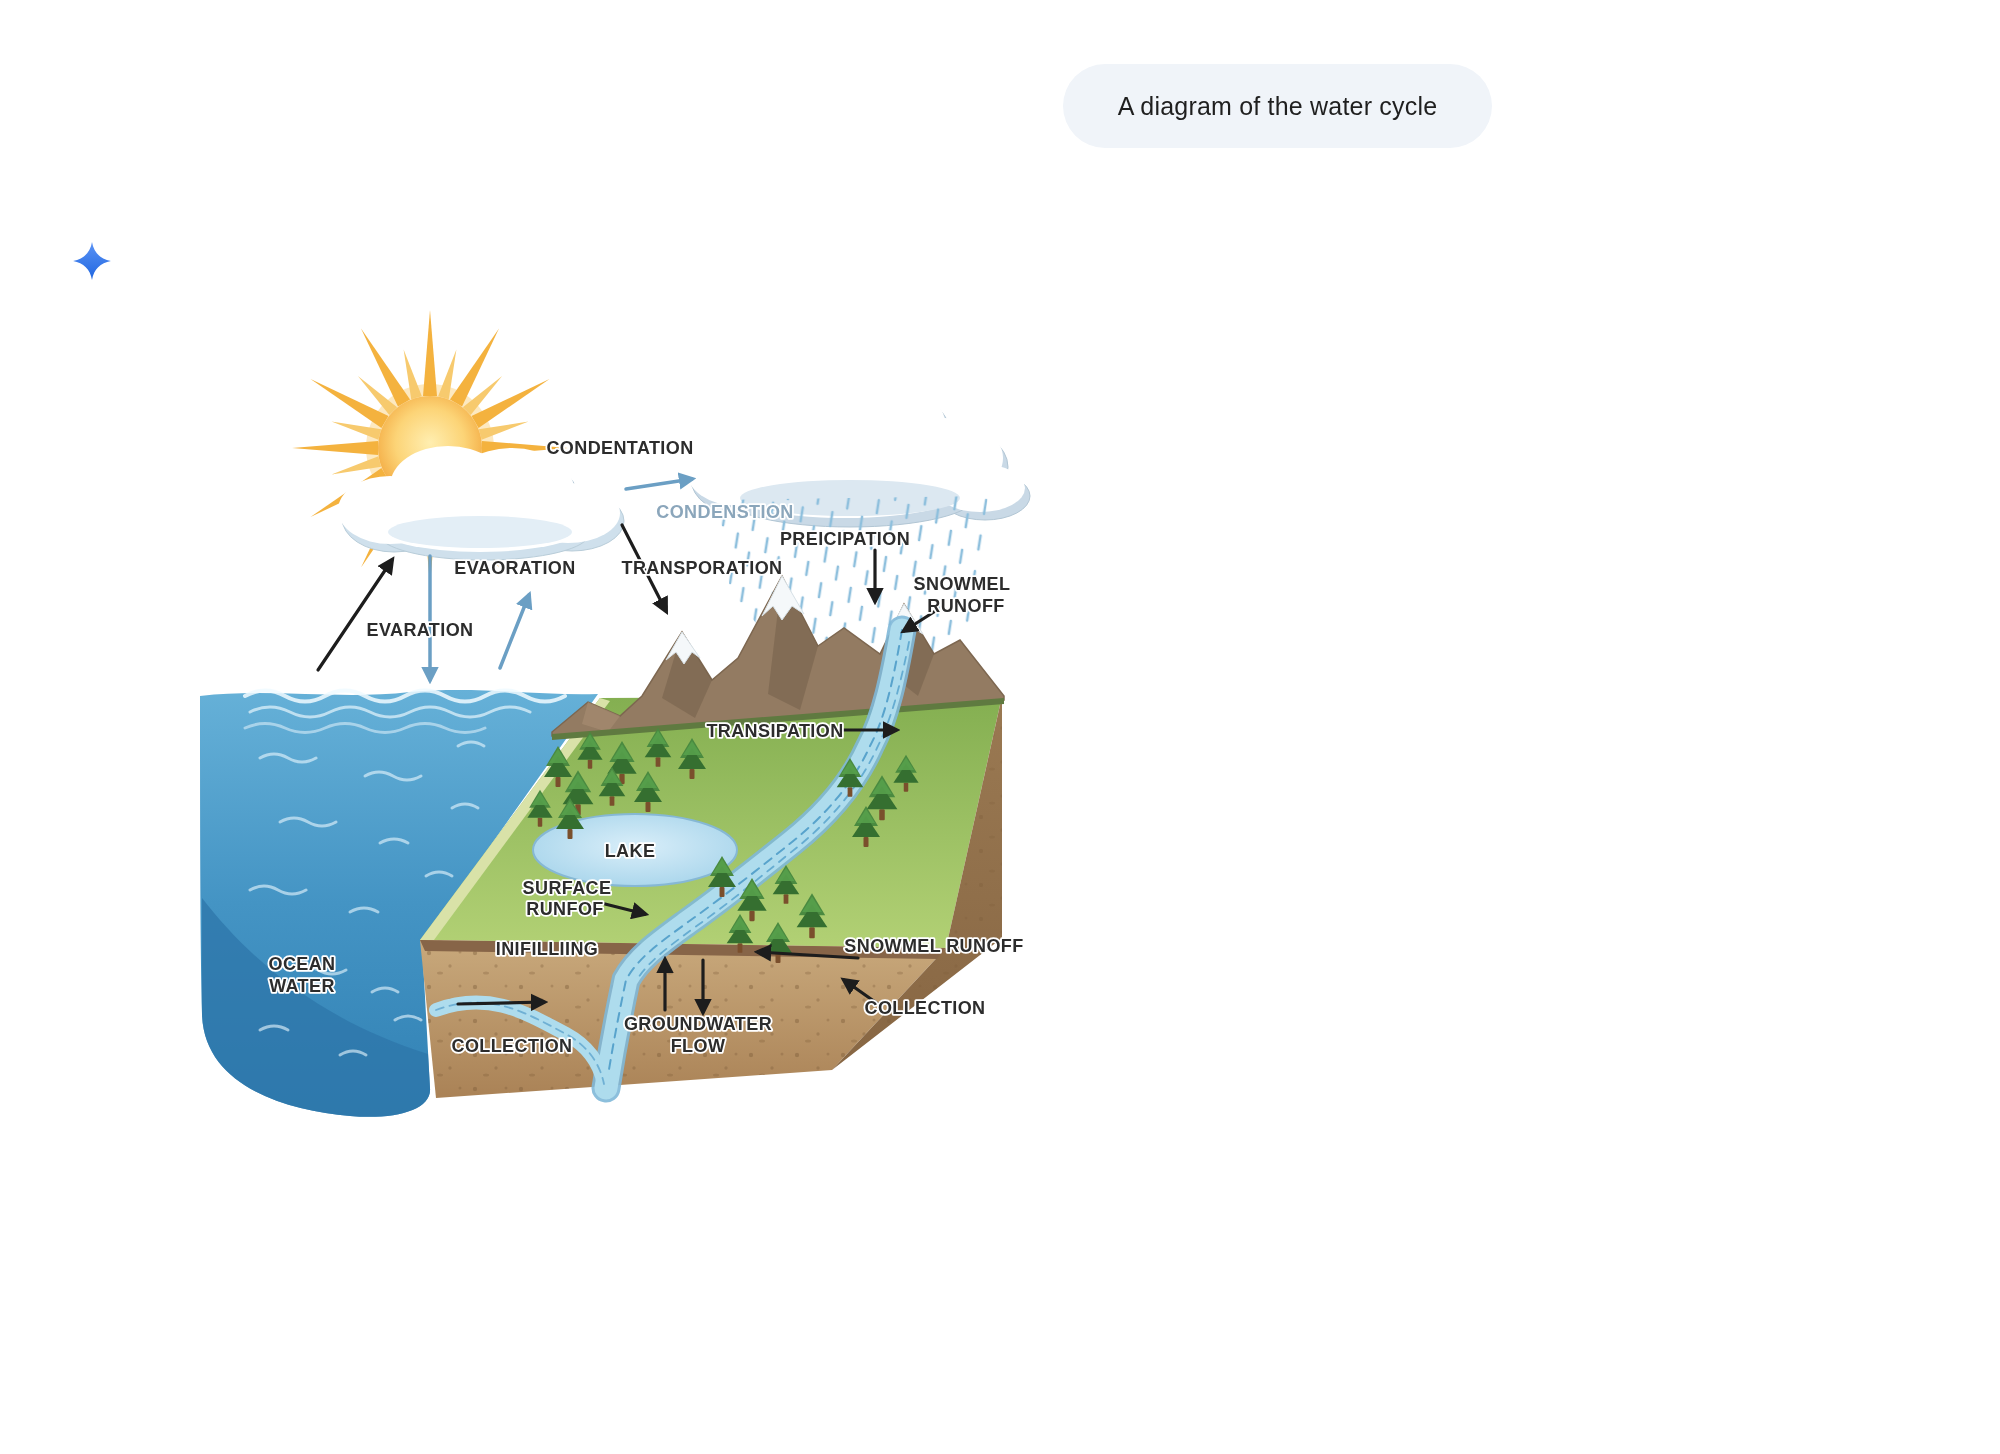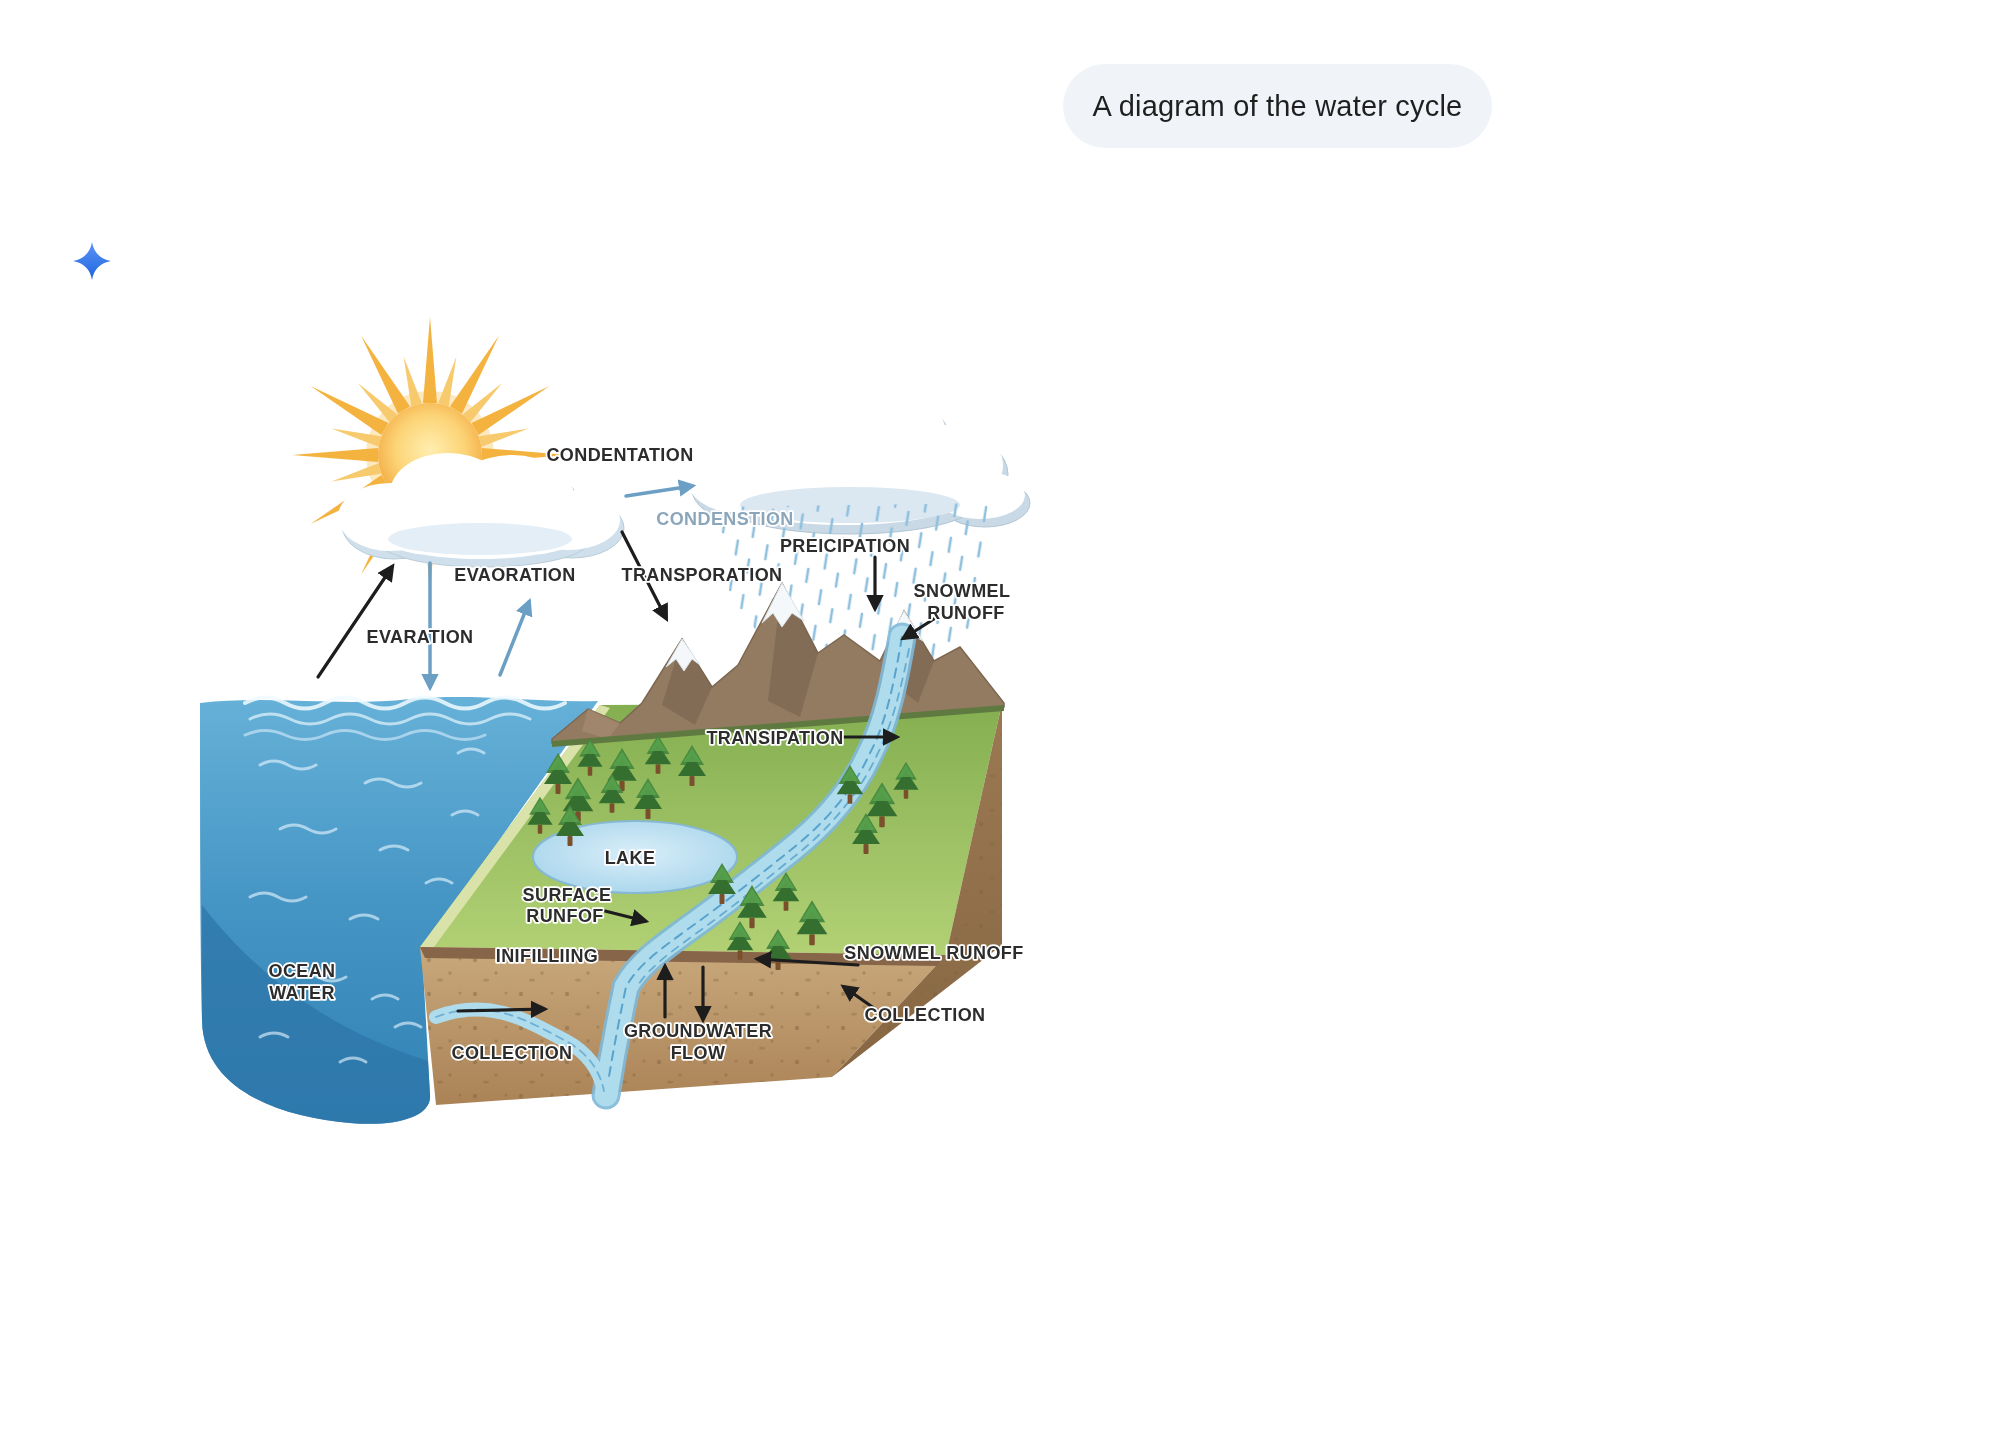--- a/index.html
+++ b/index.html
@@ -4,24 +4,24 @@
 <style>
   html,body{margin:0;padding:0}
   body{
     width:2000px;height:1454px;position:relative;overflow:hidden;
     background:#ffffff;font-family:"Liberation Sans",sans-serif;
   }
   .user-bubble{
     position:absolute;left:1063px;top:64px;width:429px;height:84px;
     background:#f0f4f9;border-radius:42px;
     display:flex;align-items:center;justify-content:center;
-    font-size:29px;color:#1f1f1f;letter-spacing:.2px;
+    font-size:25px;color:#1f1f1f;letter-spacing:.2px;
   }
   .assistant-avatar{position:absolute;left:72px;top:241px;width:40px;height:40px}
-  .generated-image{position:absolute;left:190px;top:305px;width:870px;height:850px}
+  .generated-image{position:absolute;left:190px;top:298px;width:870px;height:850px}
   .lbl{
     font-family:"Liberation Sans",sans-serif;font-size:18px;font-weight:600;
     fill:#2c2c2c;letter-spacing:.4px;
     paint-order:stroke;stroke:#ffffff;stroke-width:3.5px;stroke-linejoin:round;
   }
   .lbl-blue{fill:#8ba6bb}
 </style>
 </head>
 <body>
 

